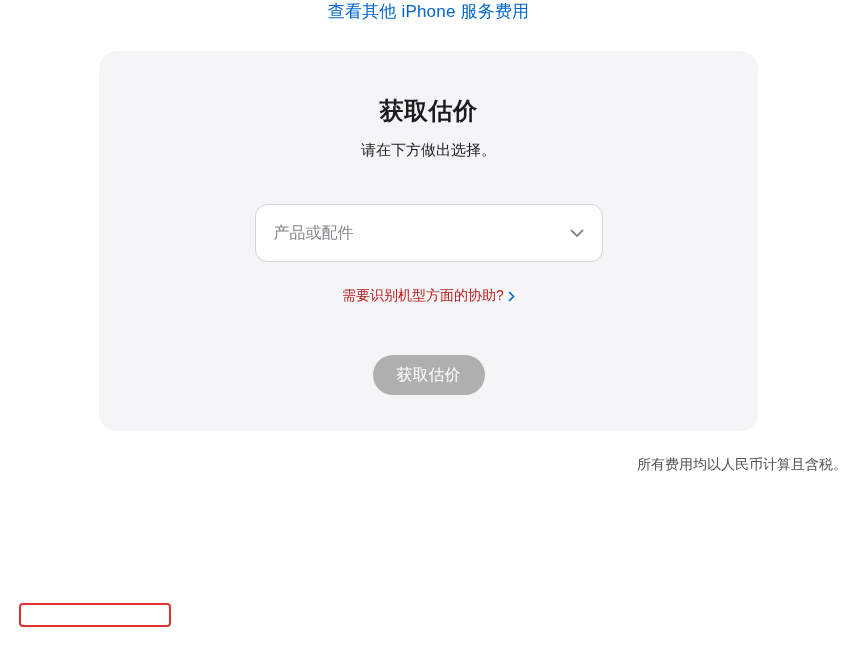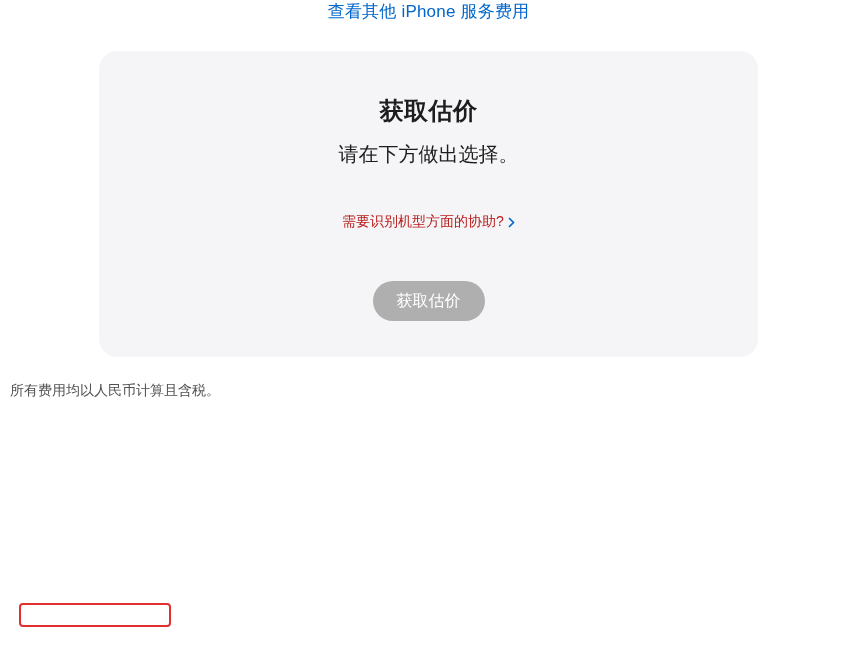--- a/index.html
+++ b/index.html
@@ -29,21 +29,21 @@
       padding: 44px 40px 36px;
       text-align: center;
     }
     .card-title {
       font-size: 24px;
       font-weight: 600;
       color: #1d1d1f;
       letter-spacing: 0.5px;
     }
     .card-subtitle {
-      font-size: 20px;
+      font-size: 15px;
       color: #1d1d1f;
       margin-top: 14px;
       margin-bottom: 44px;
     }
     .select-wrap {
       width: 348px;
       margin: 0 auto 24px;
       position: relative;
     }
     .select-field {
@@ -97,20 +97,21 @@
       line-height: 40px;
     }
     .footer-text {
       padding: 22px 10px 0;
       font-size: 14px;
       color: #515154;
       line-height: 1.7;
     }
     .footer-text p {
       margin-bottom: 14px;
+      text-align: right;
     }
     .hl-box {
       position: absolute;
       border: 2px solid #e03030;
       border-radius: 4px;
       left: 19px;
       top: 603px;
       width: 152px;
       height: 24px;
       pointer-events: none;
@@ -120,20 +121,30 @@
 <body>
 
 <div class="top-link">
   <a href="#">查看其他 iPhone 服务费用</a>
 </div>
 
 <div class="card">
   <h2 class="card-title">获取估价</h2>
   <p class="card-subtitle">请在下方做出选择。</p>
 
+  <div class="select-wrap">
+    <div class="select-field">
+      <span>产品或配件</span>
+      <span class="chevron">
+        <svg viewBox="0 0 14 8" width="14" height="8" fill="none" stroke="#86868b" stroke-width="1.8">
+            <path d="M1 1 L7 7 L13 1"></path>
+          </svg>
+      </span>
+    </div>
+  </div>
 
 
   <a href="#" class="help-link">
     <span>需要识别机型方面的协助?</span>
     <span class="icon-right">
       <svg viewBox="0 0 7 11" width="7" height="11" fill="none" stroke="#06c" stroke-width="1.6">
           <path d="M1 1 L5.5 5.5 L1 10"></path>
         </svg>
     </span>
   </a>

